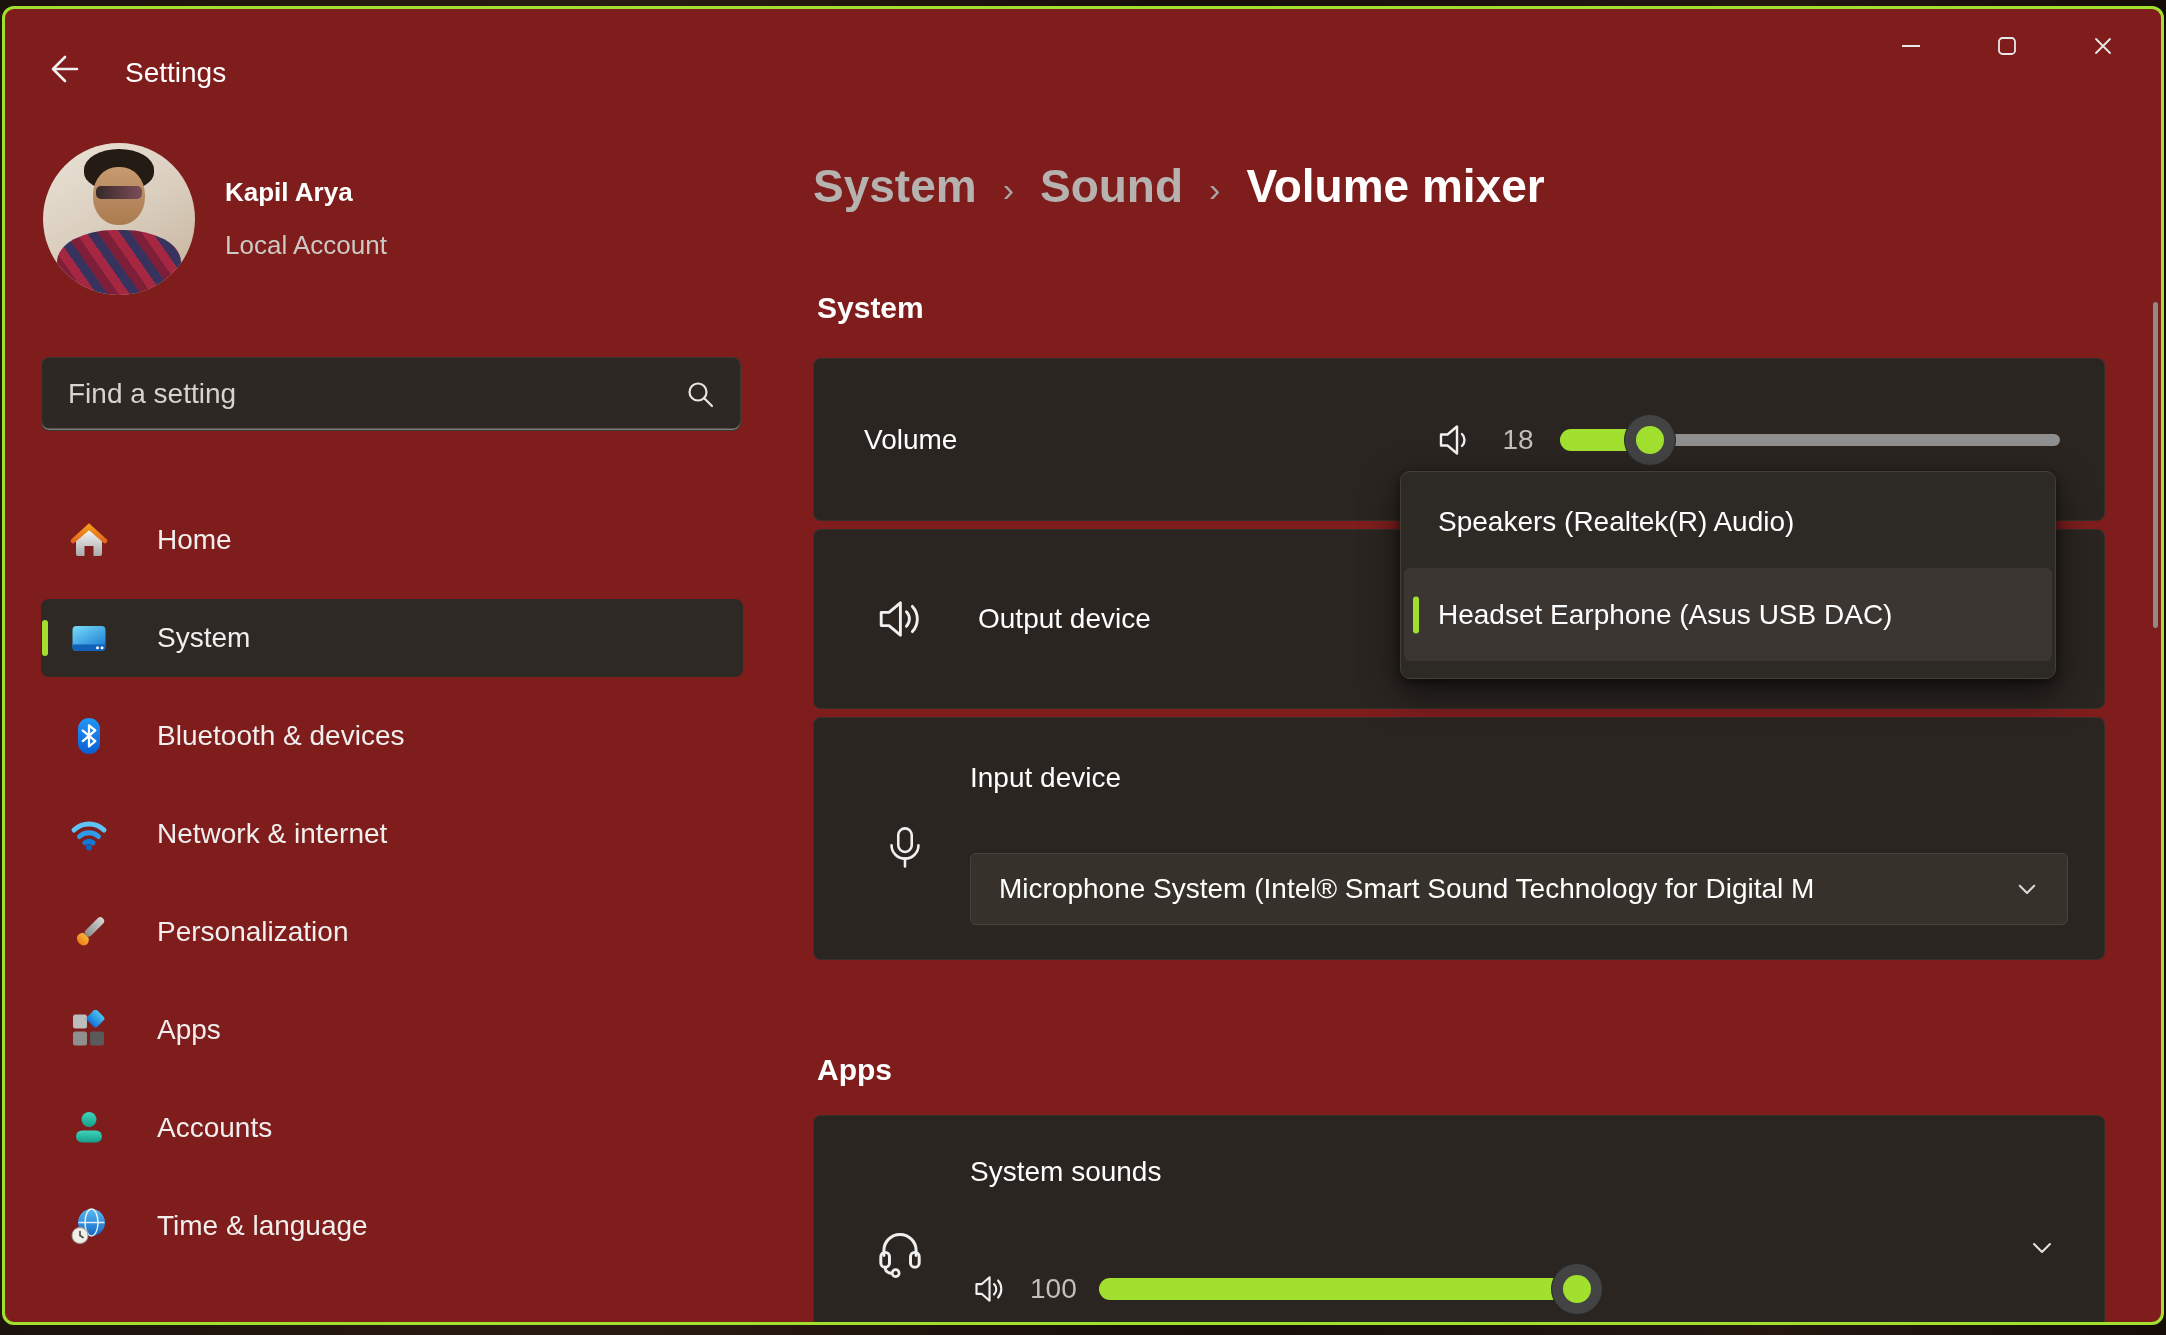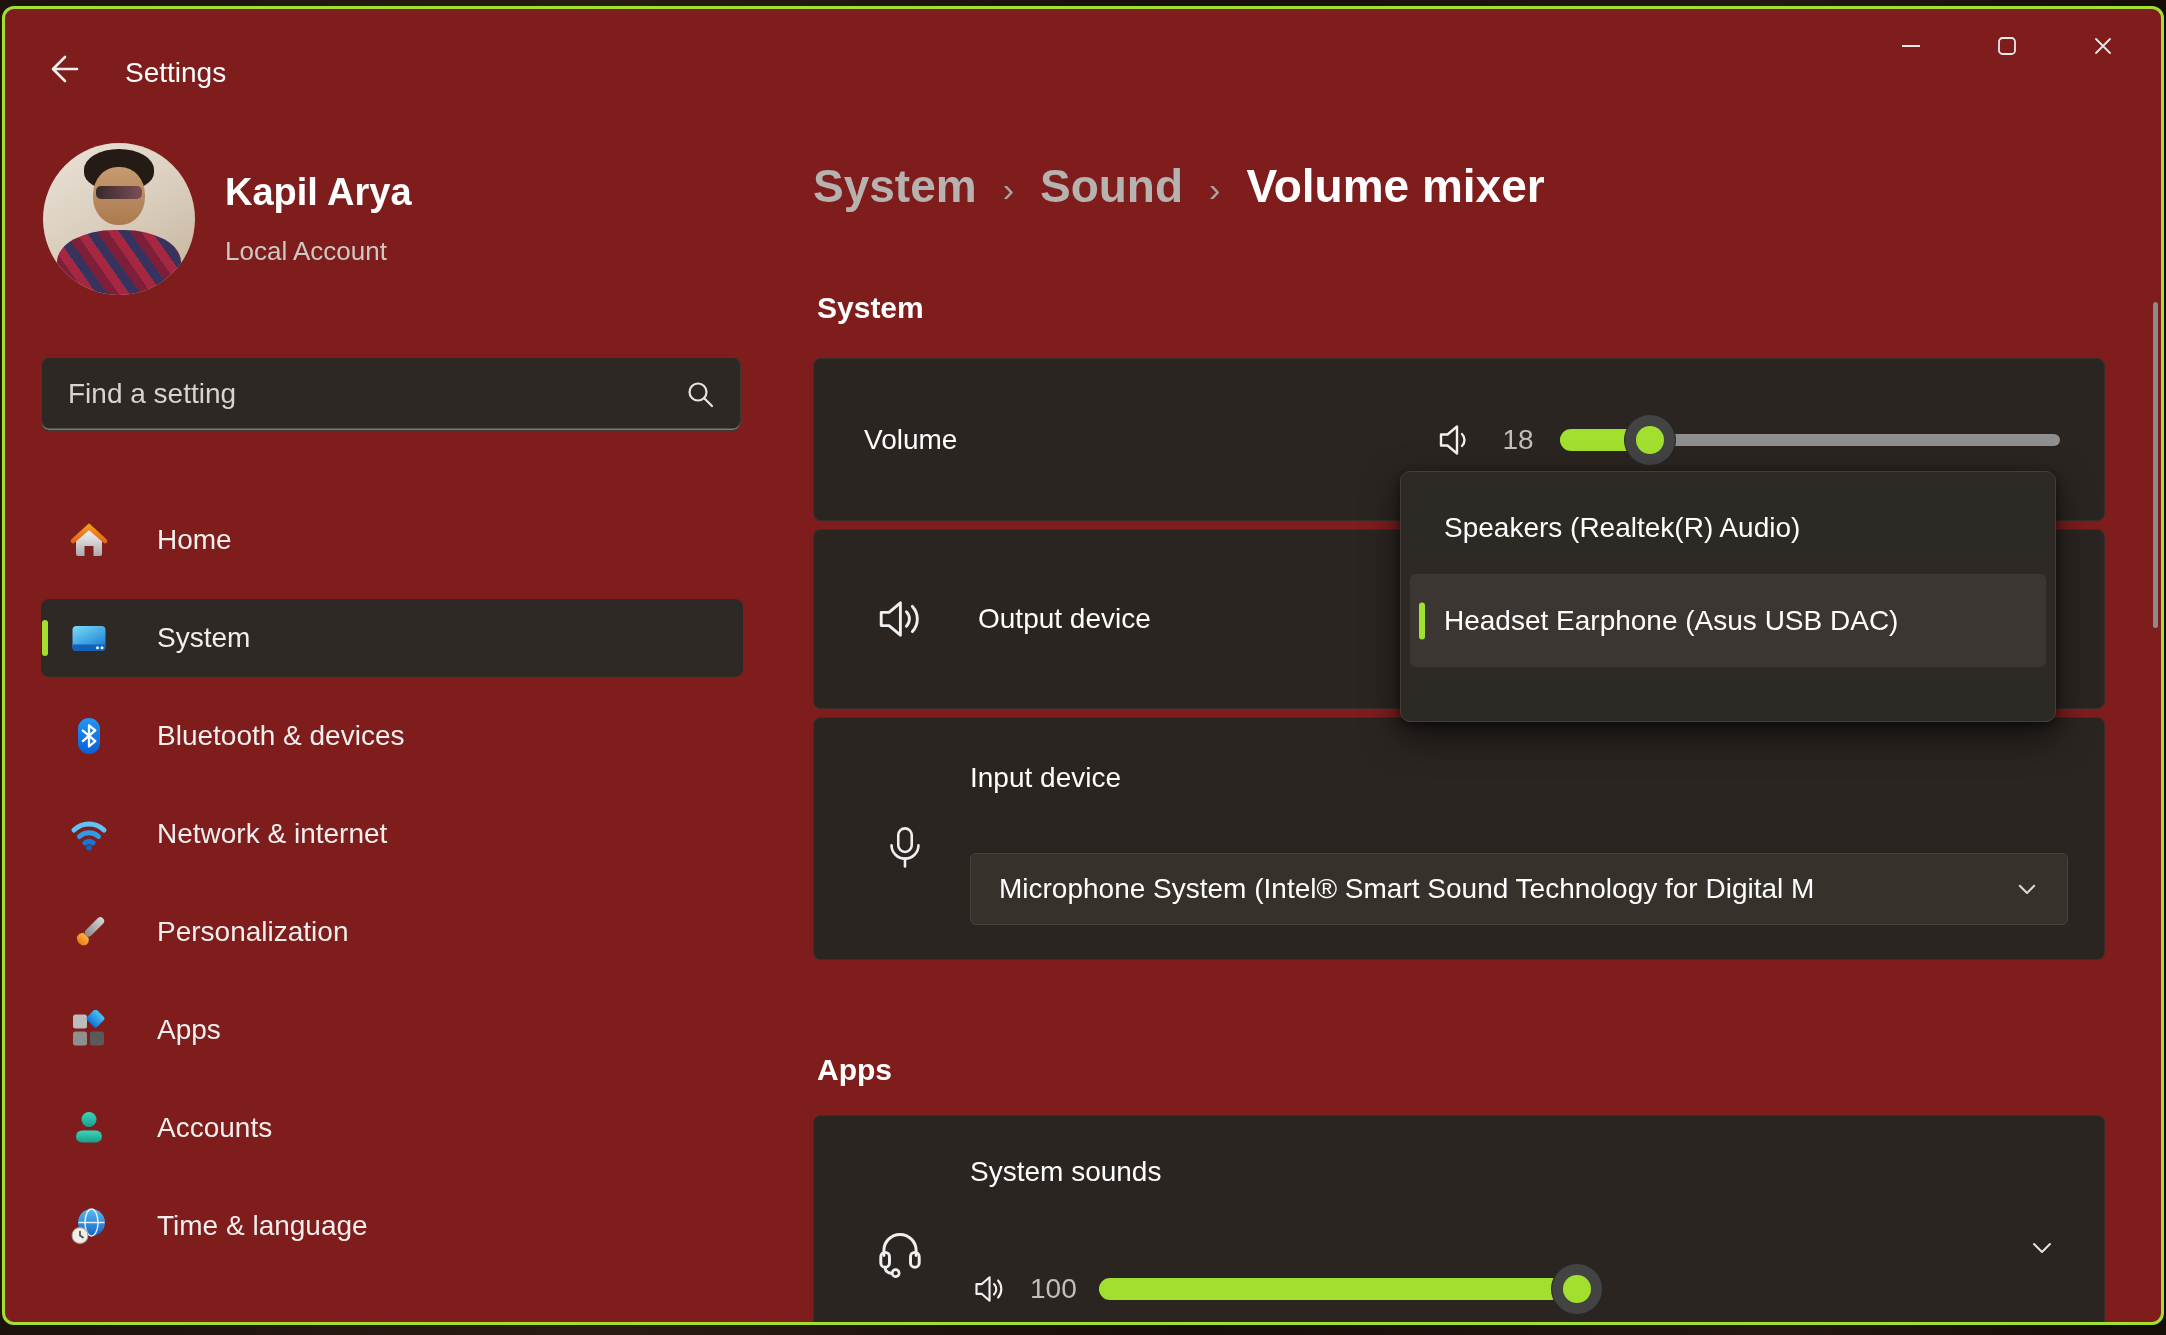--- a/index.html
+++ b/index.html
@@ -24,21 +24,21 @@
   .win-btn { width:96px; height:58px; display:flex; align-items:center; justify-content:center; }
   
   .profile { position:absolute; left:38px; top:134px; display:flex; align-items:center; gap:30px; }
   .avatar { width:152px; height:152px; border-radius:50%; position:relative; overflow:hidden;
     background:linear-gradient(150deg,#eae3d8 0%,#dacebe 48%,#c3b199 100%); flex:none; }
   .avatar-hair{position:absolute;left:27%;top:4%;width:46%;height:27%;border-radius:50% 50% 42% 42%;background:#241b15;}
   .avatar-face{position:absolute;left:33%;top:16%;width:34%;height:38%;border-radius:48%;background:linear-gradient(180deg,#c79a70,#ab7b50);}
   .avatar-glasses{position:absolute;left:35%;top:28%;width:30%;height:9%;border-radius:5px;background:linear-gradient(90deg,#37292a,#7c4e58);}
   .avatar-shirt{position:absolute;left:9%;right:9%;bottom:-3%;height:46%;border-radius:46% 46% 50% 50%;
     background:repeating-linear-gradient(55deg,#a62742 0 9px,#37335e 9px 18px,#7d1f39 18px 27px);}
-  .profile-name { font-size:38px; font-weight:bold; color:#fff; }
+  .profile-name { font-size:26px; font-weight:bold; color:#fff; }
   .profile-type { font-size:26px; color:#ccc8c4; margin-top:22px; }
   .search-box { position:absolute; left:36px; top:348px; width:700px; height:74px;
     background:#2e2824; border:1px solid #3d3833; border-radius:8px;
     box-shadow:inset 0 -1.5px 0 rgba(255,255,255,.38);
     display:flex; align-items:center; padding:0 22px 0 26px; }
   .search-box input { flex:1; background:transparent; border:none; outline:none;
     font:inherit; font-size:28px; color:#e8e5e1; }
   .search-box input::placeholder { color:#d7d3cf; opacity:1; }
   .nav { position:absolute; left:36px; top:492px; width:702px; }
   .nav-item { position:relative; height:78px; margin-bottom:20px; border-radius:8px;
@@ -88,22 +88,22 @@
     background:#37312b; border:1px solid #48423a; border-radius:6px;
     display:flex; align-items:center; padding:0 24px 0 28px; }
   .combobox-text { flex:1; font-size:28px; color:#fff; white-space:nowrap; overflow:hidden; }
   .combo-chevron { width:32px; height:32px; flex:none; }
   
   .headset-icon { left:60px; top:108px; width:52px; height:58px; }
   .sounds-label { position:absolute; left:156px; top:40px; font-size:28px; color:#fff; }
   .sounds-vol { position:absolute; left:158px; top:146px; display:flex; align-items:center; gap:22px; }
   .expander-chevron { position:absolute; right:46px; top:116px; width:32px; height:32px; }
   
-  .flyout { position:absolute; left:1395px; top:462px; width:656px; height:251px; z-index:10;
-    background:#2d2a26; border:1px solid #444039; border-radius:10px; padding:9px;
+  .flyout { position:absolute; left:1395px; top:462px; width:656px; height:208px; z-index:10;
+    background:#2d2a26; border:1px solid #444039; border-radius:10px; padding:3px;
     box-shadow:0 14px 36px rgba(0,0,0,.6), 0 3px 10px rgba(0,0,0,.45); }
   .flyout-option { position:relative; height:93px; border-radius:6px; display:flex;
     align-items:center; padding-left:34px; font-size:28px; color:#fff; }
   .flyout-option.selected { background:#3b3632; }
   .flyout-option.selected::before { content:""; position:absolute; left:9px; top:50%;
     transform:translateY(-50%); width:6px; height:37px; border-radius:3px; background:var(--accent); }
   
   .scrollbar-thumb { position:absolute; right:3px; top:293px; width:5px; height:326px;
     border-radius:3px; background:#8d8a87; }
   svg { display:block; }

